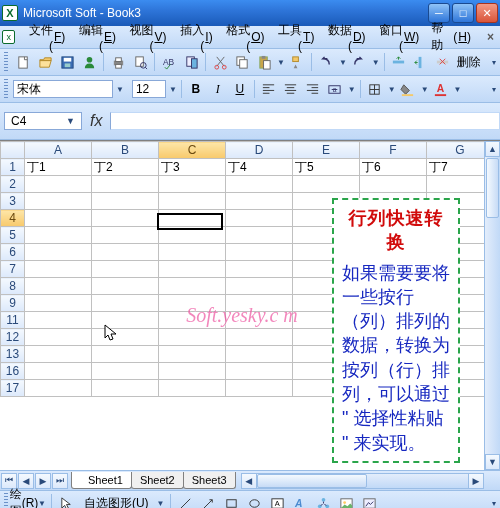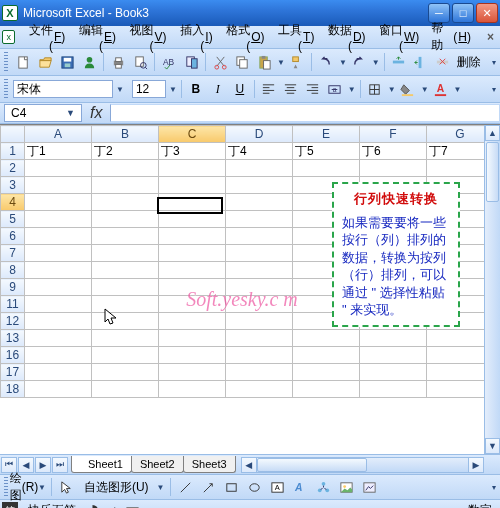--- a/index.html
+++ b/index.html
@@ -26,21 +26,21 @@
 .tb-handle { width: 4px; height: 20px; background: repeating-linear-gradient(180deg,#6b91c8 0 1px, transparent 1px 3px); margin-right: 3px; }
 .tb-btn { width: 20px; height: 20px; display: flex; align-items: center; justify-content: center; border: 1px solid transparent; border-radius: 2px; }
 .tb-sep { width: 1px; height: 18px; background: #9abde6; margin: 0 2px; }
 .tb-dd { font-size:8px; color:#2a4a7a; padding-left:1px; }
 .toolbar input.combo { height: 18px; border: 1px solid #88a8d8; font-size: 12px; padding: 4px 3px; background:#fff; }
 
 
 .ico svg { width: 15px; height: 15px; display: block; }
 
 
-.formula-row { background: linear-gradient(180deg,#dbeafd,#c1d9f7); height: 22px; display: flex; align-items: center; border-top:1px solid #9abde6; border-bottom:1px solid #9abde6; }
+.formula-row { background: linear-gradient(180deg,#dbeafd,#c1d9f7); height: 38px; display: flex; align-items: center; border-top:1px solid #9abde6; border-bottom:1px solid #9abde6; }
 .namebox { width: 78px; height: 18px; border: 1px solid #88a8d8; background:#fff; font-size:12px; display:flex; align-items:center; padding: 0 6px; margin-left:4px; }
 .namebox .dd { margin-left:auto; font-size:9px; color:#2a4a7a; }
 .fx { margin: 0 8px; font-style: italic; font-size: 16px; color:#333; }
 .formula-input { flex:1; height:18px; border:1px solid #c1d9f7; border-left:1px solid #88a8d8; background:#fff; }
 
 
 .grid-wrap { position: relative; height: 330px; background:#fff; display:flex; border-top: 1px solid #808080; }
 .grid { flex:1; overflow:hidden; position:relative; }
 table.sheet { border-collapse: collapse; table-layout: fixed; width: 100%; font-size: 12px; }
 table.sheet th, table.sheet td { border: 1px solid #c0c0c0; height: 17px; padding: 0; }
@@ -48,21 +48,21 @@
 table.sheet .rowhead { background: linear-gradient(180deg,#f4f9fe,#dce9fb); text-align:center; width: 24px; color:#2a4a7a; }
 table.sheet .corner { background: linear-gradient(180deg,#f4f9fe,#dce9fb); width:24px; }
 table.sheet th.col-sel { background: linear-gradient(180deg,#fde6a8,#f8c96b); color:#6b4a10; }
 table.sheet .rowhead.row-sel { background: linear-gradient(180deg,#fde6a8,#f8c96b); color:#6b4a10; }
 table.sheet td .cell { padding: 0 2px; white-space: nowrap; overflow: hidden; height:16px; line-height:16px; }
 
 
 .active-ring { position:absolute; border: 2px solid #000; pointer-events:none; z-index: 3; }
 
 
-.tipbox { position:absolute; border: 2px dashed #2aa54a; background:#fff; padding: 6px 8px; font-size: 13px; line-height: 1.35; color:#1728c0; width: 128px; z-index:4; }
+.tipbox { position:absolute; border: 2px dashed #2aa54a; background:#fff; padding: 6px 8px; font-size: 18px; line-height: 1.35; color:#1728c0; width: 128px; z-index:4; }
 .tipbox .tip-title { color:#d10b0b; font-weight:bold; margin-bottom:6px; text-align:center; letter-spacing:1px; }
 
 
 .wm { position:absolute; left:50%; top:50%; transform:translate(-50%,-10%); color:#ec4899; font-family: Georgia, serif; font-style:italic; font-size:20px; opacity:0.65; z-index:5; pointer-events:none; text-shadow:0 1px 1px #fff; }
 
 
 .vscroll { width: 16px; background: linear-gradient(90deg,#e3edfb,#c1d9f7); display:flex; flex-direction:column; border-left:1px solid #9abde6; }
 .vscroll .sbtn { height:16px; display:flex; align-items:center; justify-content:center; border:1px solid #9abde6; background:linear-gradient(180deg,#f4f9fe,#dce9fb); font-size:9px; color:#2a4a7a; }
 .vscroll .thumb { flex:0 0 60px; margin:1px; border:1px solid #9abde6; border-radius:2px; background:linear-gradient(90deg,#f4f9fe,#c7dbf6); }
 .vscroll .track { flex:1; }
@@ -91,21 +91,21 @@
 .cursor { position:absolute; width:16px; height:20px; z-index:6; pointer-events:none; }
 
 
 .del-label { font-size:12px; padding:0 2px; }
 </style>
 </head>
 <body>
 
 <div class="titlebar">
   <span class="app-icon">X</span>
-  <span class="title">Microsoft Excel - Book3</span>
+  <span class="title">Microsoft Soft - Book3</span>
   <div class="win-btns">
     <div class="win-btn">─</div>
     <div class="win-btn">□</div>
     <div class="win-btn close">✕</div>
   </div>
 </div>
 
 <div class="menubar">
   <span class="mf-icon">x</span>
   <div id="menus" style="display: flex; text-align: right;">
@@ -644,44 +644,20 @@
             </td>
             <td>
               <div class="cell"></div>
             </td>
             <td>
               <div class="cell"></div>
             </td>
           </tr>
           <tr>
             <th class="rowhead">17</th>
-            <td>
-              <div class="cell"></div>
-            </td>
-            <td>
-              <div class="cell"></div>
-            </td>
-            <td>
-              <div class="cell"></div>
-            </td>
-            <td>
-              <div class="cell"></div>
-            </td>
-            <td>
-              <div class="cell"></div>
-            </td>
-            <td>
-              <div class="cell"></div>
-            </td>
-            <td>
-              <div class="cell"></div>
-            </td>
-          </tr>
-          <tr>
-            <th class="rowhead">18</th>
             <td>
               <div class="cell"></div>
             </td>
             <td>
               <div class="cell"></div>
             </td>
             <td>
               <div class="cell"></div>
             </td>
             <td>

